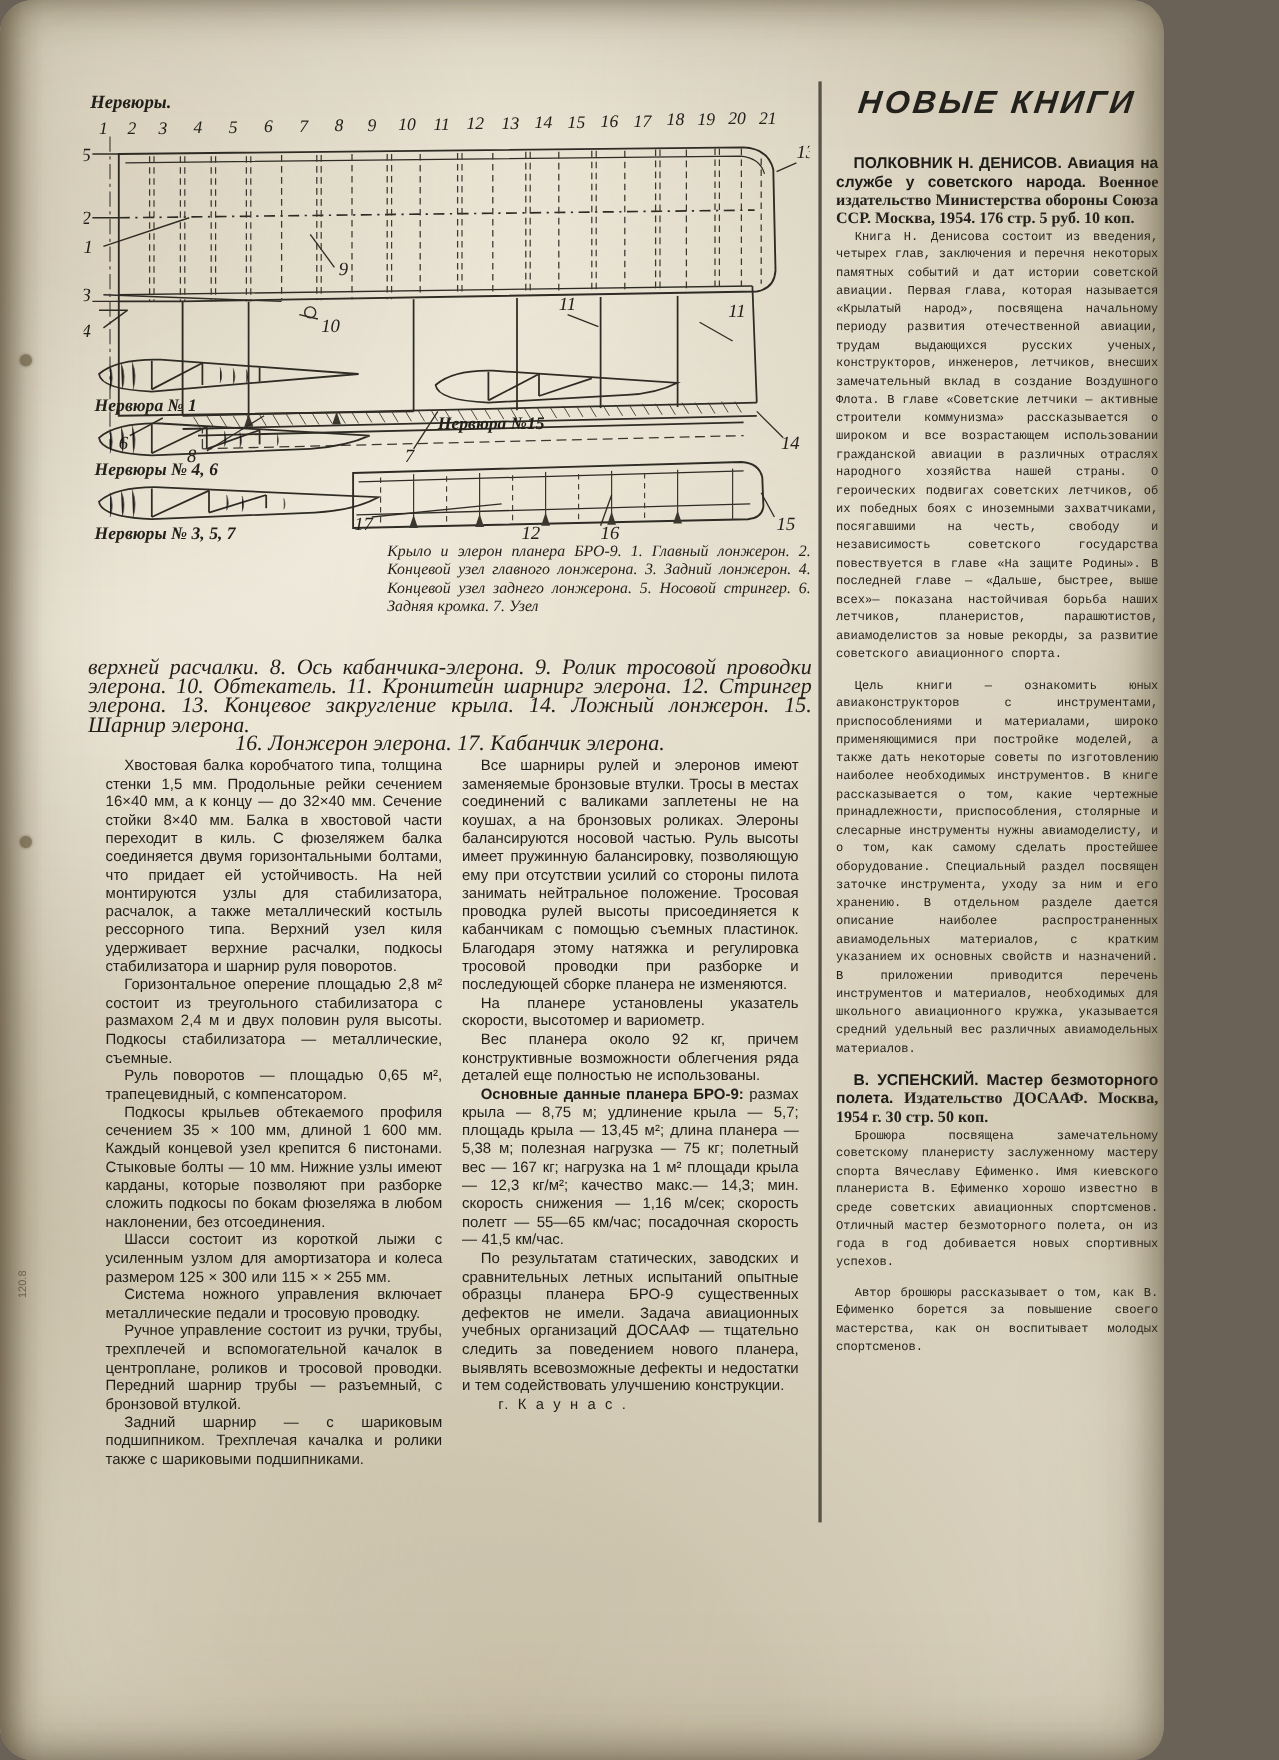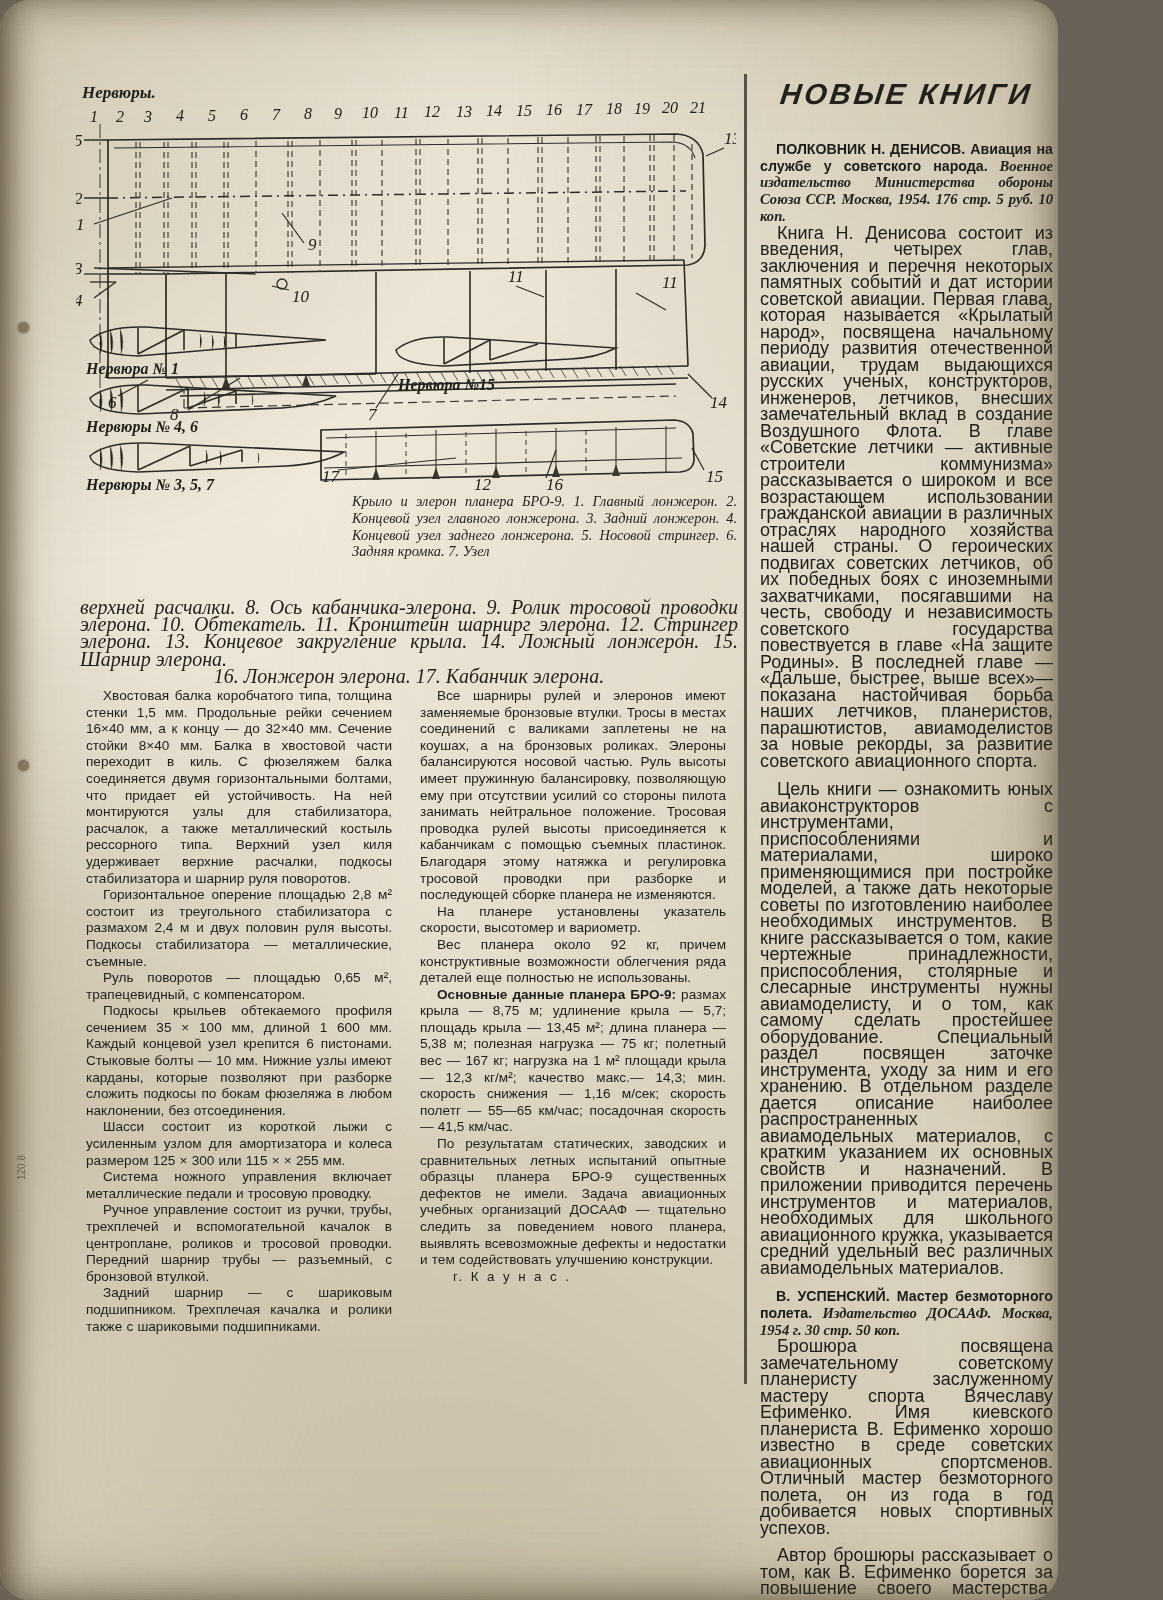--- a/index.html
+++ b/index.html
@@ -64,27 +64,27 @@
     color:#23211c;text-align:center;margin:0 0 30px 0;
     transform:skewX(-7deg);
   }
   .bk-title{
     font-family:"Liberation Sans",sans-serif;font-weight:bold;
     font-size:14.2px;line-height:16.6px;color:#1e1c18;
     text-align:justify;text-indent:16px;
     margin:0;
   }
   .bk-imprint{
-    font-family:"Liberation Serif",serif;font-style:italic;
+    font-family:"Liberation Serif",serif;
     font-size:14.6px;line-height:16.8px;color:#24221c;
     text-align:justify;margin:0;
   }
   .bk-body{
-    font-family:Liberation Sans, sans-serif;
-    font-size:18px;line-height:16.5px;color:#201e19;
+    font-family:Liberation Mono, monospace;
+    font-size:11px;line-height:16.5px;color:#201e19;
     text-align:justify;text-indent:17px;margin:0 0 11px 0;
     word-spacing:.4px;
   }
   .bk-block{margin-bottom:12px;}
 
   
   .figure{position:absolute;left:76px;top:78px;width:660px;height:430px;}
   .figure svg{display:block;}
 
   .fig-caption{
@@ -99,21 +99,21 @@
   }
   .fig-caption2 .last{display:block;text-align:center;}
 
   
   .bodycol{
     position:absolute;top:688px;width:306px;
     font-family:"Liberation Sans",sans-serif;
     font-size:13.6px;line-height:16.6px;color:#201e19;
     text-align:justify;word-spacing:.4px;
   }
-  .bodycol.left{left:86px;}
+  .bodycol.left{left:96px;}
   .bodycol.mid{left:420px;}
   .bodycol p{margin:0;text-indent:17px;}
   .lead{font-family:"Liberation Sans",sans-serif;font-weight:bold;}
   .city{
     font-family:"Liberation Sans",sans-serif;font-size:13.4px;
     letter-spacing:2.2px;margin-top:30px;text-indent:0;text-align:left;
     padding-left:16px;
   }
   .pageno{
     position:absolute;right:52px;bottom:118px;

